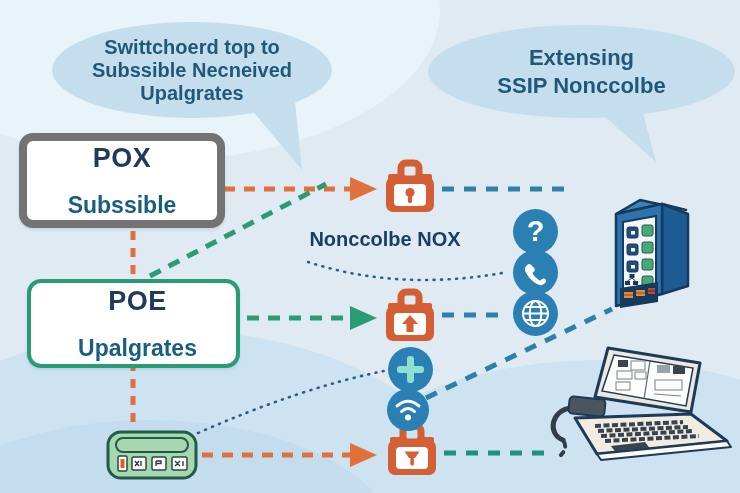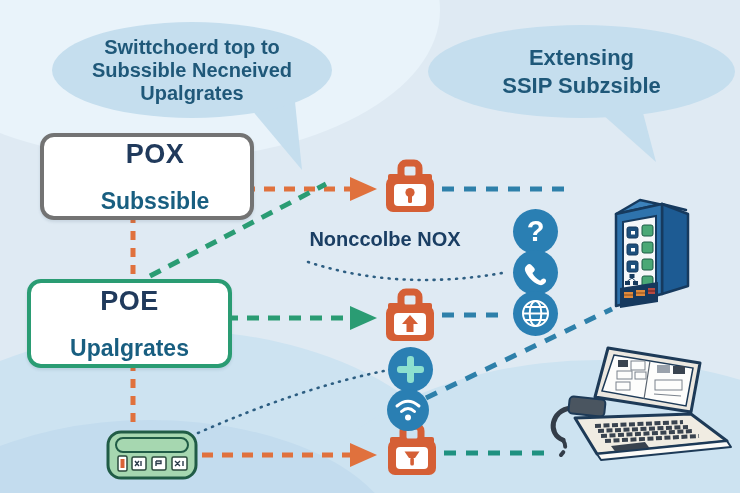--- a/index.html
+++ b/index.html
@@ -17,22 +17,22 @@
     align-items:center; justify-content:center; text-align:center;
     color:#1f5879; font-weight:bold;
   }
   .bubble-left{left:52px; top:22px; width:280px; height:96px; font-size:20px; line-height:23px;}
   .bubble-right{left:428px; top:25px; width:307px; height:93px; font-size:22px; line-height:28px;}
   .labelbox{
     position:absolute; z-index:2; background:#ffffff; border-radius:14px;
     display:flex; flex-direction:column; align-items:center; justify-content:center;
     text-align:center; box-shadow:0 2px 3px rgba(40,70,100,0.12);
   }
-  .box-pox{left:40px; top:133px; width:190px; height:79px; border:4px solid #737373;padding-left:16px;}
-  .box-poe{left:27px; top:279px; width:197px; height:81px; border:4px solid #2a9c73;}
+  .box-pox{left:19px; top:133px; width:190px; height:79px; border:8px solid #737373;}
+  .box-poe{left:27px; top:279px; width:197px; height:81px; border:4px solid #2a9c73;padding-left:8px;}
   .box-title{font-size:27px; font-weight:800; color:#203a5c; letter-spacing:0.5px;}
   .box-sub{font-size:23px; font-weight:600; color:#185e80; margin-top:18px;}
   .midnote{
     position:absolute; left:285px; top:228px; width:200px; z-index:2;
     text-align:center; font-size:20px; font-weight:700; color:#1a3e63;
   }
   .circle-icon{
     position:absolute; z-index:2; border-radius:50%; background:#2a7fb3;
     display:flex; align-items:center; justify-content:center;
   }
@@ -77,21 +77,21 @@
     <path d="M198 433 Q300 388 384 371" stroke="#2d5e82" stroke-width="2.6" fill="none" stroke-dasharray="1 6.5" stroke-linecap="round"></path>
   </svg>
 
   <div class="bubble bubble-left">
     <span>Swittchoerd top to</span>
     <span>Subssible Necneived</span>
     <span>Upalgrates</span>
   </div>
   <div class="bubble bubble-right">
     <span>Extensing</span>
-    <span>SSIP Subzsible</span>
+    <span>SSIP Nonccolbe</span>
   </div>
 
   <div class="labelbox box-pox">
     <div class="box-title">POX</div>
     <div class="box-sub">Subssible</div>
   </div>
   <div class="labelbox box-poe">
     <div class="box-title">POE</div>
     <div class="box-sub">Upalgrates</div>
   </div>

